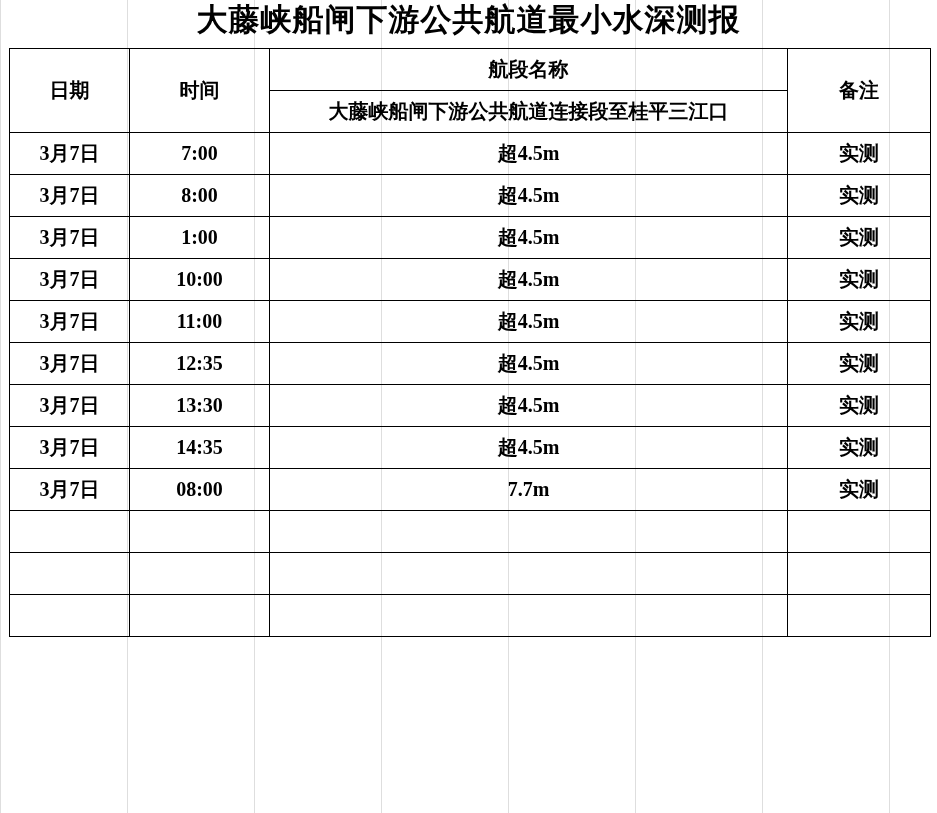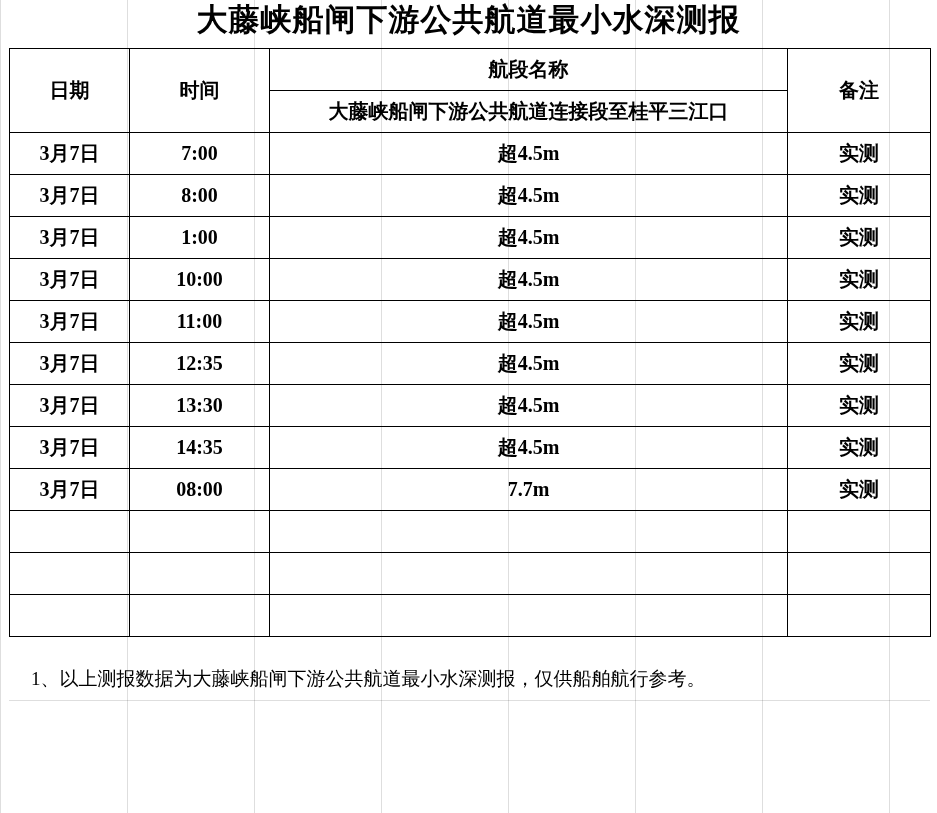--- a/index.html
+++ b/index.html
@@ -184,16 +184,15 @@
       <tr class="empty-row">
         <td></td>
         <td></td>
         <td></td>
         <td></td>
       </tr>
     </tbody>
   </table>
 
   <div class="notes">
-    <div class="note-line note-indent">1、以上测报数据为大藤峡船闸下游公共航道最小水深测报，仅供船舶航行参考。</div>
   </div>
 
 </div>
 
 </body></html>

